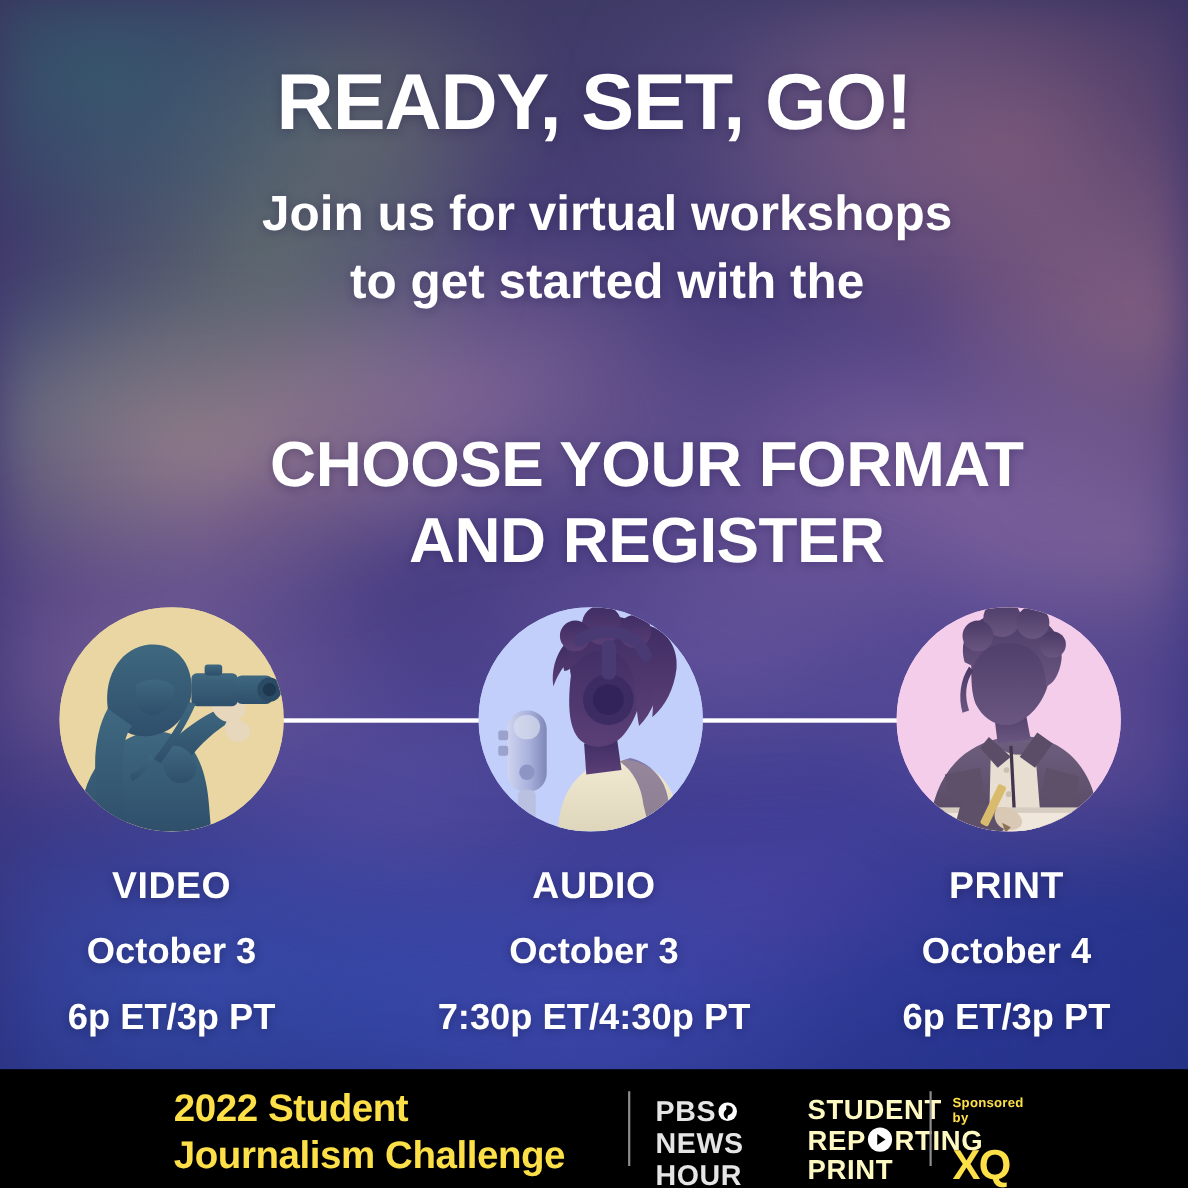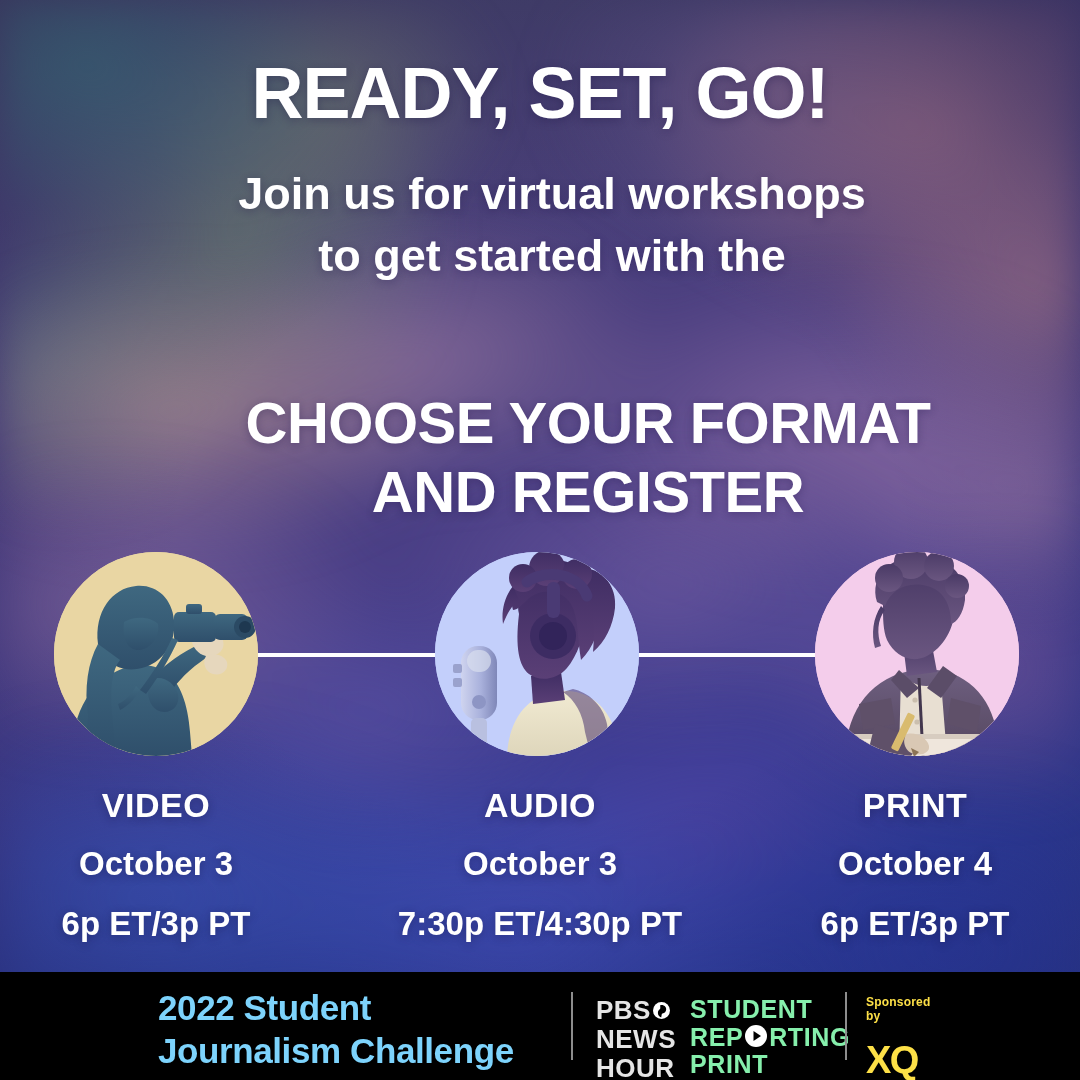--- a/index.html
+++ b/index.html
@@ -182,21 +182,21 @@
     width: 1080px;
     height: 108px;
     background: #000000;
     display: flex;
     align-items: center;
   }
   .footer-title {
     position: absolute;
     left: 158px;
     top: 14px;
-    color: #7dd3fc;
+    color: #fde047;
     font-size: 35px;
     font-weight: 700;
     line-height: 1.24;
     letter-spacing: -0.4px;
   }
   .f-div {
     position: absolute;
     top: 20px;
     width: 2px;
     height: 68px;
@@ -217,25 +217,26 @@
     color: #e5e5e5;
     font-size: 26px;
     font-weight: 700;
     line-height: 1.12;
     letter-spacing: 0.5px;
     display: flex;
     flex-direction: column;
   }
   .pbs-line1 { display: flex; align-items: center; gap: 2px; }
   .srl-mark {
-    color: #86efac;
+    color: #fef9c3;
     font-size: 25px;
     font-weight: 700;
     line-height: 1.1;
     letter-spacing: 0.6px;
+    margin-left: 44px;
   }
   .srl-line2 { display: flex; align-items: flex-start; }
 
   .xq-lockup {
     position: absolute;
     left: 866px;
     top: 23px;
     color: #fde047;
   }
   .xq-spon {

